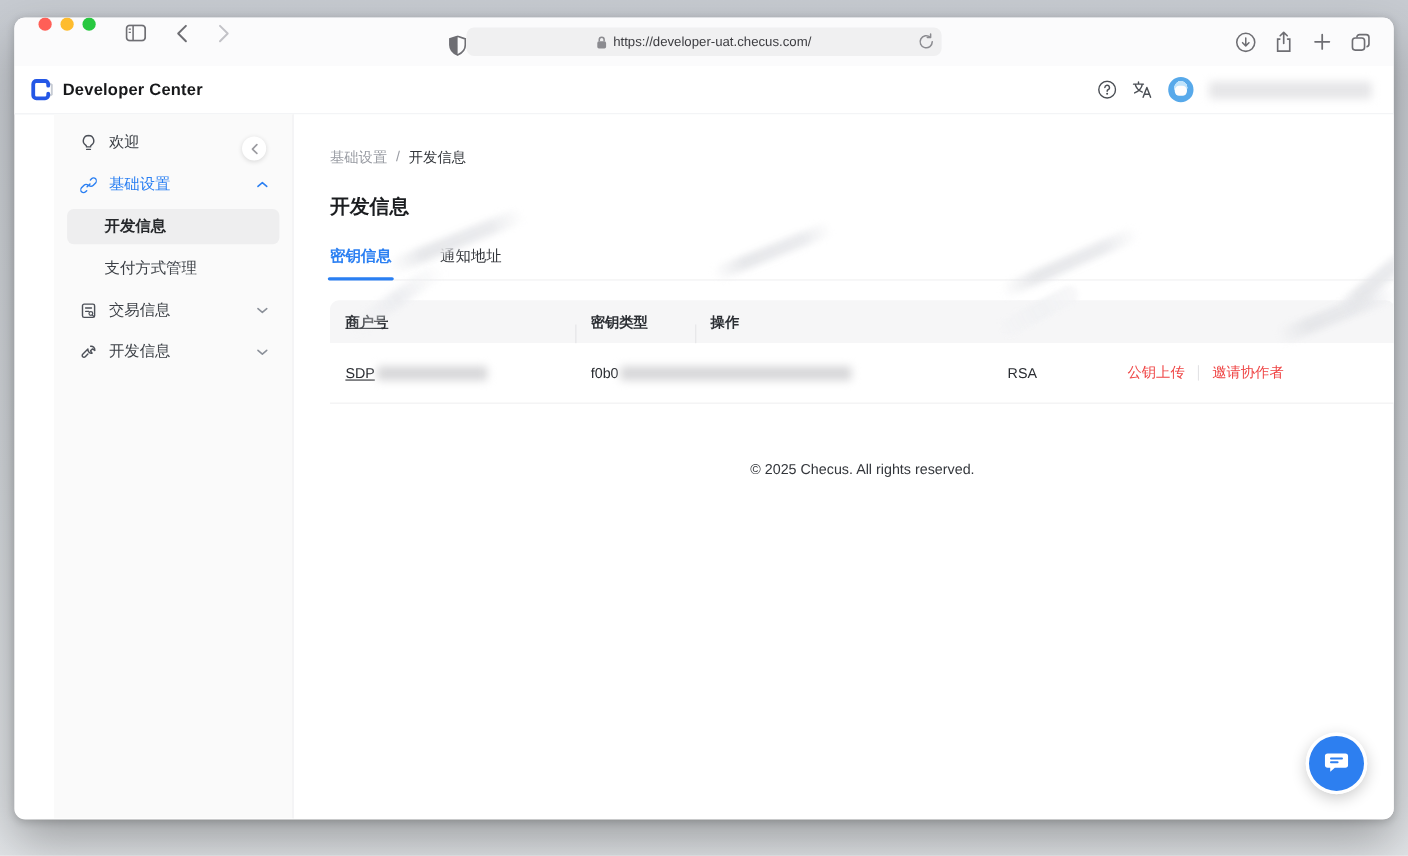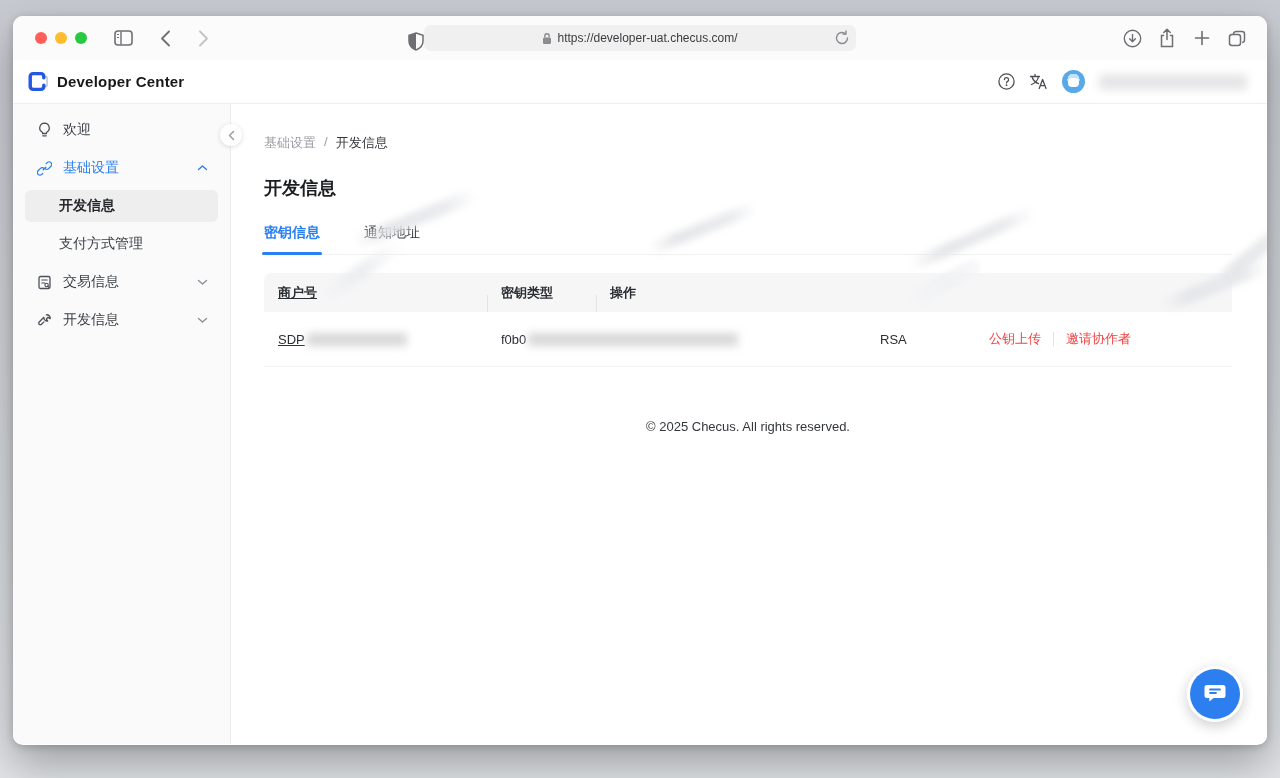--- a/index.html
+++ b/index.html
@@ -9,21 +9,21 @@
     background:linear-gradient(180deg,#c7cbd1 0%,#d3d7db 55%,#e2e5e8 100%);
     position:relative;
   }
   .window{
     position:absolute; left:13px; top:16px; width:1254px; height:729px;
     background:#fff; border-radius:10px; overflow:hidden;
     box-shadow:0 20px 45px rgba(0,0,0,.30), 0 2px 8px rgba(0,0,0,.18);
   }
   
   .toolbar{
-    height:44px; background:#fbfbfc; display:flex; align-items:center;
+    height:44px; background:#fbfbfc; display:flex; align-items:flex-start;
     position:relative; padding:0 14px;
   }
   .traffic{ display:flex; gap:8px; margin-left:8px; }
   .light{ width:12px; height:12px; border-radius:50%; }
   .light.red{ background:#ff5f57; } .light.yellow{ background:#febc2e; } .light.green{ background:#28c840; }
   .tb-icon{ color:#6e6e73; display:flex; align-items:center; justify-content:center; width:28px; height:28px; }
   .tb-icon.dim{ color:#c2c2c7; }
   .tb-group-left{ display:flex; align-items:center; gap:4px; margin-left:22px; }
   .urlbar{
     position:absolute; left:411px; top:9px; width:432px; height:26px;
@@ -43,21 +43,21 @@
   .hdr-right{ margin-left:auto; display:flex; align-items:center; gap:14px; }
   .hdr-icon{ color:#4b4f55; display:flex; align-items:center; }
   .avatar{
     width:23px; height:23px; border-radius:50%;
     background:radial-gradient(circle at 50% 42%, #bfe3fb 0 34%, #57a9ea 35% 100%);
     position:relative; overflow:hidden; flex-shrink:0;
   }
   .avatar::after{ content:""; position:absolute; left:6px; top:8px; width:11px; height:9px; background:#fdfdfd; border-radius:4px; }
   .name-blur{ width:148px; height:16px; background:#e6e6e8; border-radius:3px; filter:blur(4px); }
   
-  .appbody{ display:flex; height:640px; position:relative; }
+  .appbody{ display:flex; height:640px; position:relative;padding-left:36px; }
   .sidebar{
     width:218px; background:#fafafa; border-right:1px solid #ececee;
     padding-top:10px; flex-shrink:0; position:relative;
   }
   .menu-item{
     height:32px; margin:0 12px 6px 12px; display:flex; align-items:center;
     padding:0 10px 0 12px; border-radius:6px; font-size:14px; color:#3c4046; cursor:pointer;
   }
   .menu-item .mi-icon{ width:16px; display:flex; margin-right:10px; color:#4c5058; flex-shrink:0; }
   .menu-item .chev{ margin-left:auto; color:#8b9099; display:flex; }

